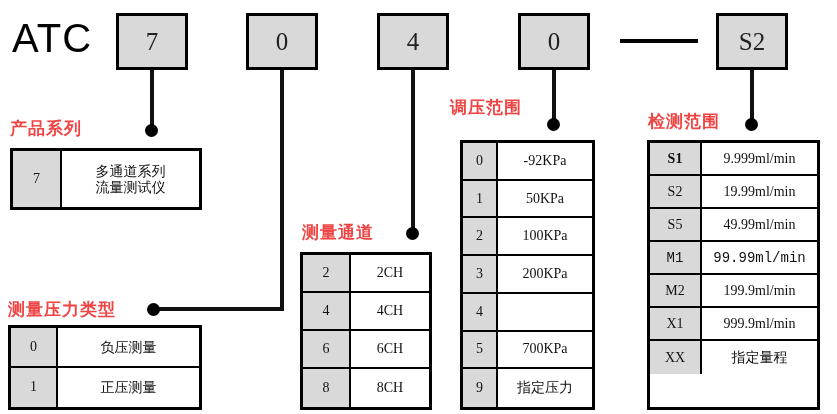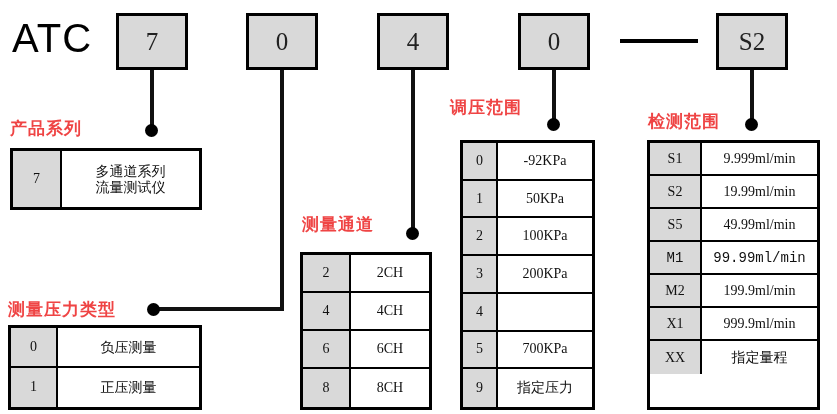--- a/index.html
+++ b/index.html
@@ -154,21 +154,21 @@
     <div class="row" style="height:50%;">
       <div class="c-code" style="width:47px;">0</div>
       <div class="c-desc cjk-lg">负压测量</div>
     </div>
     <div class="row" style="height:50%;">
       <div class="c-code" style="width:47px;">1</div>
       <div class="c-desc cjk-lg">正压测量</div>
     </div>
   </div>
 
-  <div class="sec-label" style="left:302px; top:213px;">测量通道</div>
+  <div class="sec-label" style="left:302px; top:221px;">测量通道</div>
   <div class="tbl" style="left:300px; top:252px; width:132px; height:158px;">
     <div class="row" style="height:25%;">
       <div class="c-code" style="width:48px;">2</div>
       <div class="c-desc">2CH</div>
     </div>
     <div class="row" style="height:25%;">
       <div class="c-code" style="width:48px;">4</div>
       <div class="c-desc">4CH</div>
     </div>
     <div class="row" style="height:25%;">
@@ -208,21 +208,21 @@
     </div>
     <div class="row" style="height:14.2857%;">
       <div class="c-code" style="width:35px;">9</div>
       <div class="c-desc cjk">指定压力</div>
     </div>
   </div>
 
   <div class="sec-label" style="left:648px; top:110px;">检测范围</div>
   <div class="tbl" style="left:647px; top:140px; width:173px; height:270px;">
     <div class="row" style="height:12.5%;">
-      <div class="c-code" style="width:52px;">S1</div>
+      <div class="c-code" style="width:52px;font-weight:bold;">S1</div>
       <div class="c-desc">9.999ml/min</div>
     </div>
     <div class="row" style="height:12.5%;">
       <div class="c-code" style="width:52px;">S2</div>
       <div class="c-desc">19.99ml/min</div>
     </div>
     <div class="row" style="height:12.5%;">
       <div class="c-code" style="width:52px;">S5</div>
       <div class="c-desc">49.99ml/min</div>
     </div>

